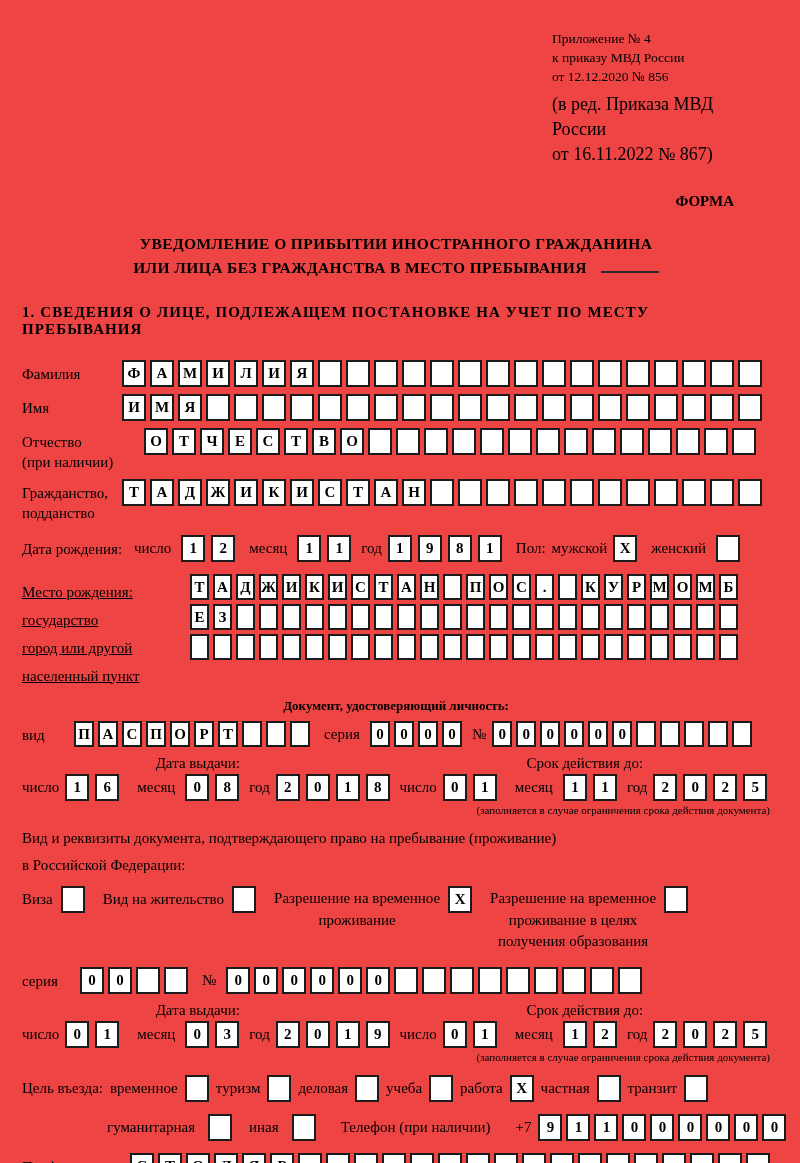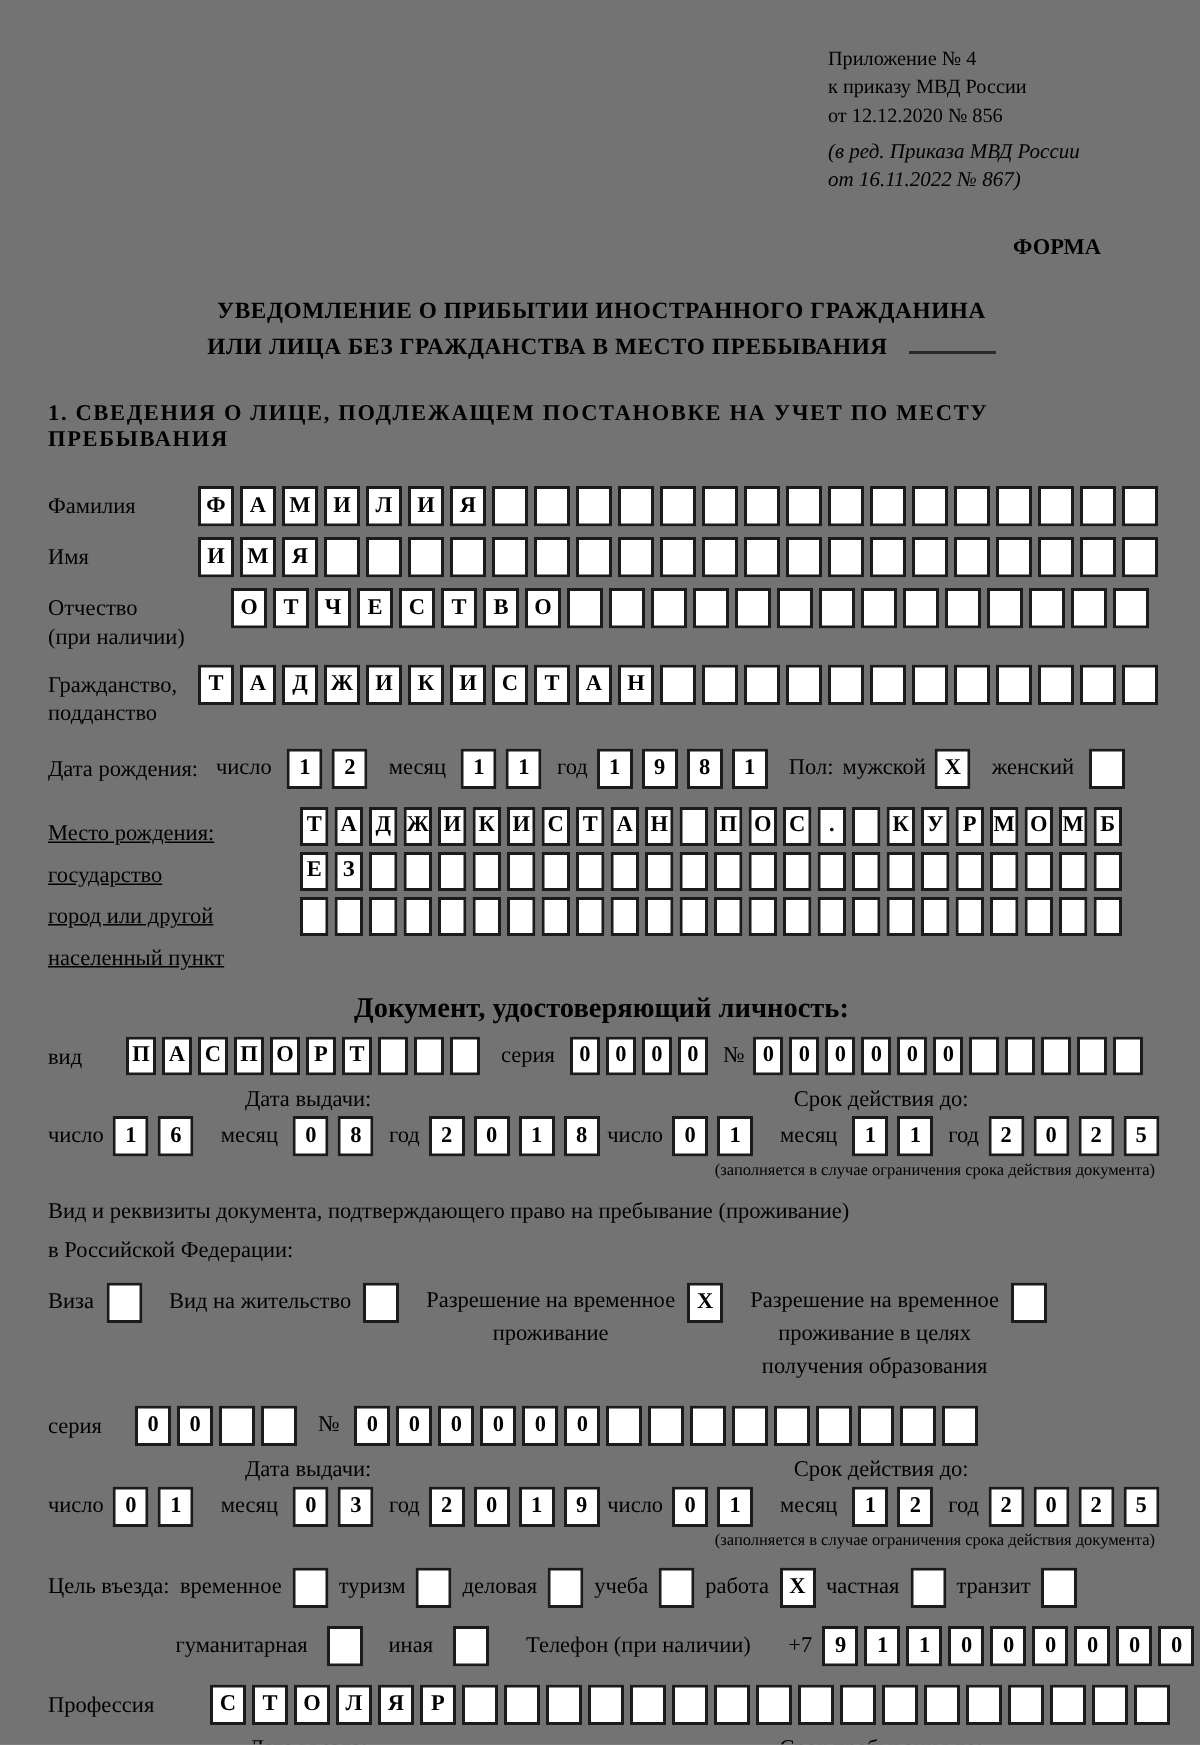--- a/index.html
+++ b/index.html
@@ -1,24 +1,24 @@
 <!DOCTYPE html>
 <html lang="ru"><head>
 <meta charset="utf-8">
 <style>
   * { margin:0; padding:0; box-sizing:border-box; }
   html,body { background:#888; }
   .page {
-    width:800px; height:1163px; margin:0 auto; background:#737373; color:#000;
+    width:800px; height:1163px; margin:0 auto; background:#ef4444; color:#000;
     font-family:"Liberation Serif","DejaVu Serif",serif; font-size:15px;
-    padding:30px 30px 20px 32px; overflow:hidden; position:relative;
+    padding:30px 30px 20px 22px; overflow:hidden; position:relative;
   }
   
   .hdr { margin-left:auto; width:218px; font-size:13.5px; line-height:1.4; }
-  .hdr .amend { margin-top:5px; font-size:14px;font-style:italic; }
+  .hdr .amend { margin-top:5px; font-size:18px; }
   .forma { text-align:right; padding-right:36px; font-weight:700; margin-top:26px; font-size:15px; }
   
   .title { text-align:center; font-weight:700; font-size:15.5px; line-height:1.55; margin-top:22px; letter-spacing:.4px; }
   .blank-line { display:inline-block; width:58px; border-bottom:2.5px solid #2a2a2a; height:12px; margin-left:14px; }
   .sec-head { font-weight:700; font-size:15px; letter-spacing:1.1px; margin-top:24px; }
   
   .frow { display:flex; align-items:flex-start; margin-top:7px; }
   .flabel { flex:none; padding-top:5px; line-height:1.3; }
   .w100 { width:100px; } .w122 { width:122px; } .w168 { width:168px; } .w108 { width:108px; }
   .boxes { display:inline-flex; gap:4px; flex:none; }
@@ -42,21 +42,21 @@
   .drow .lab { padding-top:5px; flex:none; }
   .note-right { text-align:right; font-size:11px; margin-top:3px; }
   
   .visa-row { display:flex; align-items:flex-start; margin-top:8px; gap:18px; }
   .pair { display:inline-flex; align-items:flex-start; gap:8px; }
   .pair .lab1 { padding-top:5px; }
   .stack { display:flex; flex-direction:column; align-items:center; text-align:center; line-height:1.45; padding-top:2px; }
   
   .purp { display:flex; align-items:flex-start; margin-top:12px; gap:7px; flex-wrap:nowrap; }
   .purp .lab { padding-top:5px; flex:none; }
-  .doc-head { text-align:center; font-weight:700; font-size:19px; margin-top:8px; }
+  .doc-head { text-align:center; font-weight:700; font-size:13px; margin-top:8px; }
   .intro { margin-top:9px; line-height:1.75; }
   .mt12{margin-top:12px;} .mt14{margin-top:14px;}
 </style>
 </head>
 <body>
 
 <div class="page">
 
   <div class="hdr">
     <div>Приложение № 4</div>

